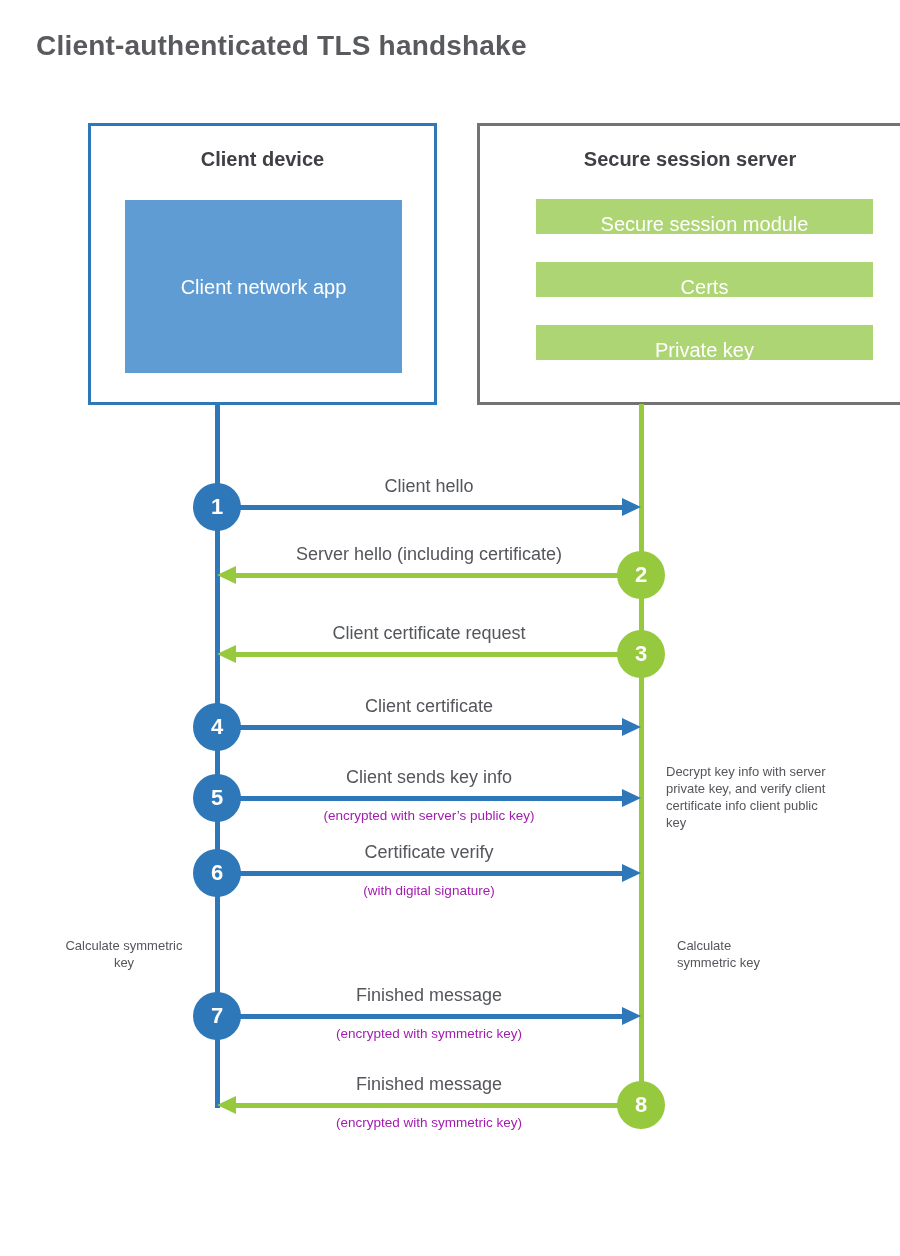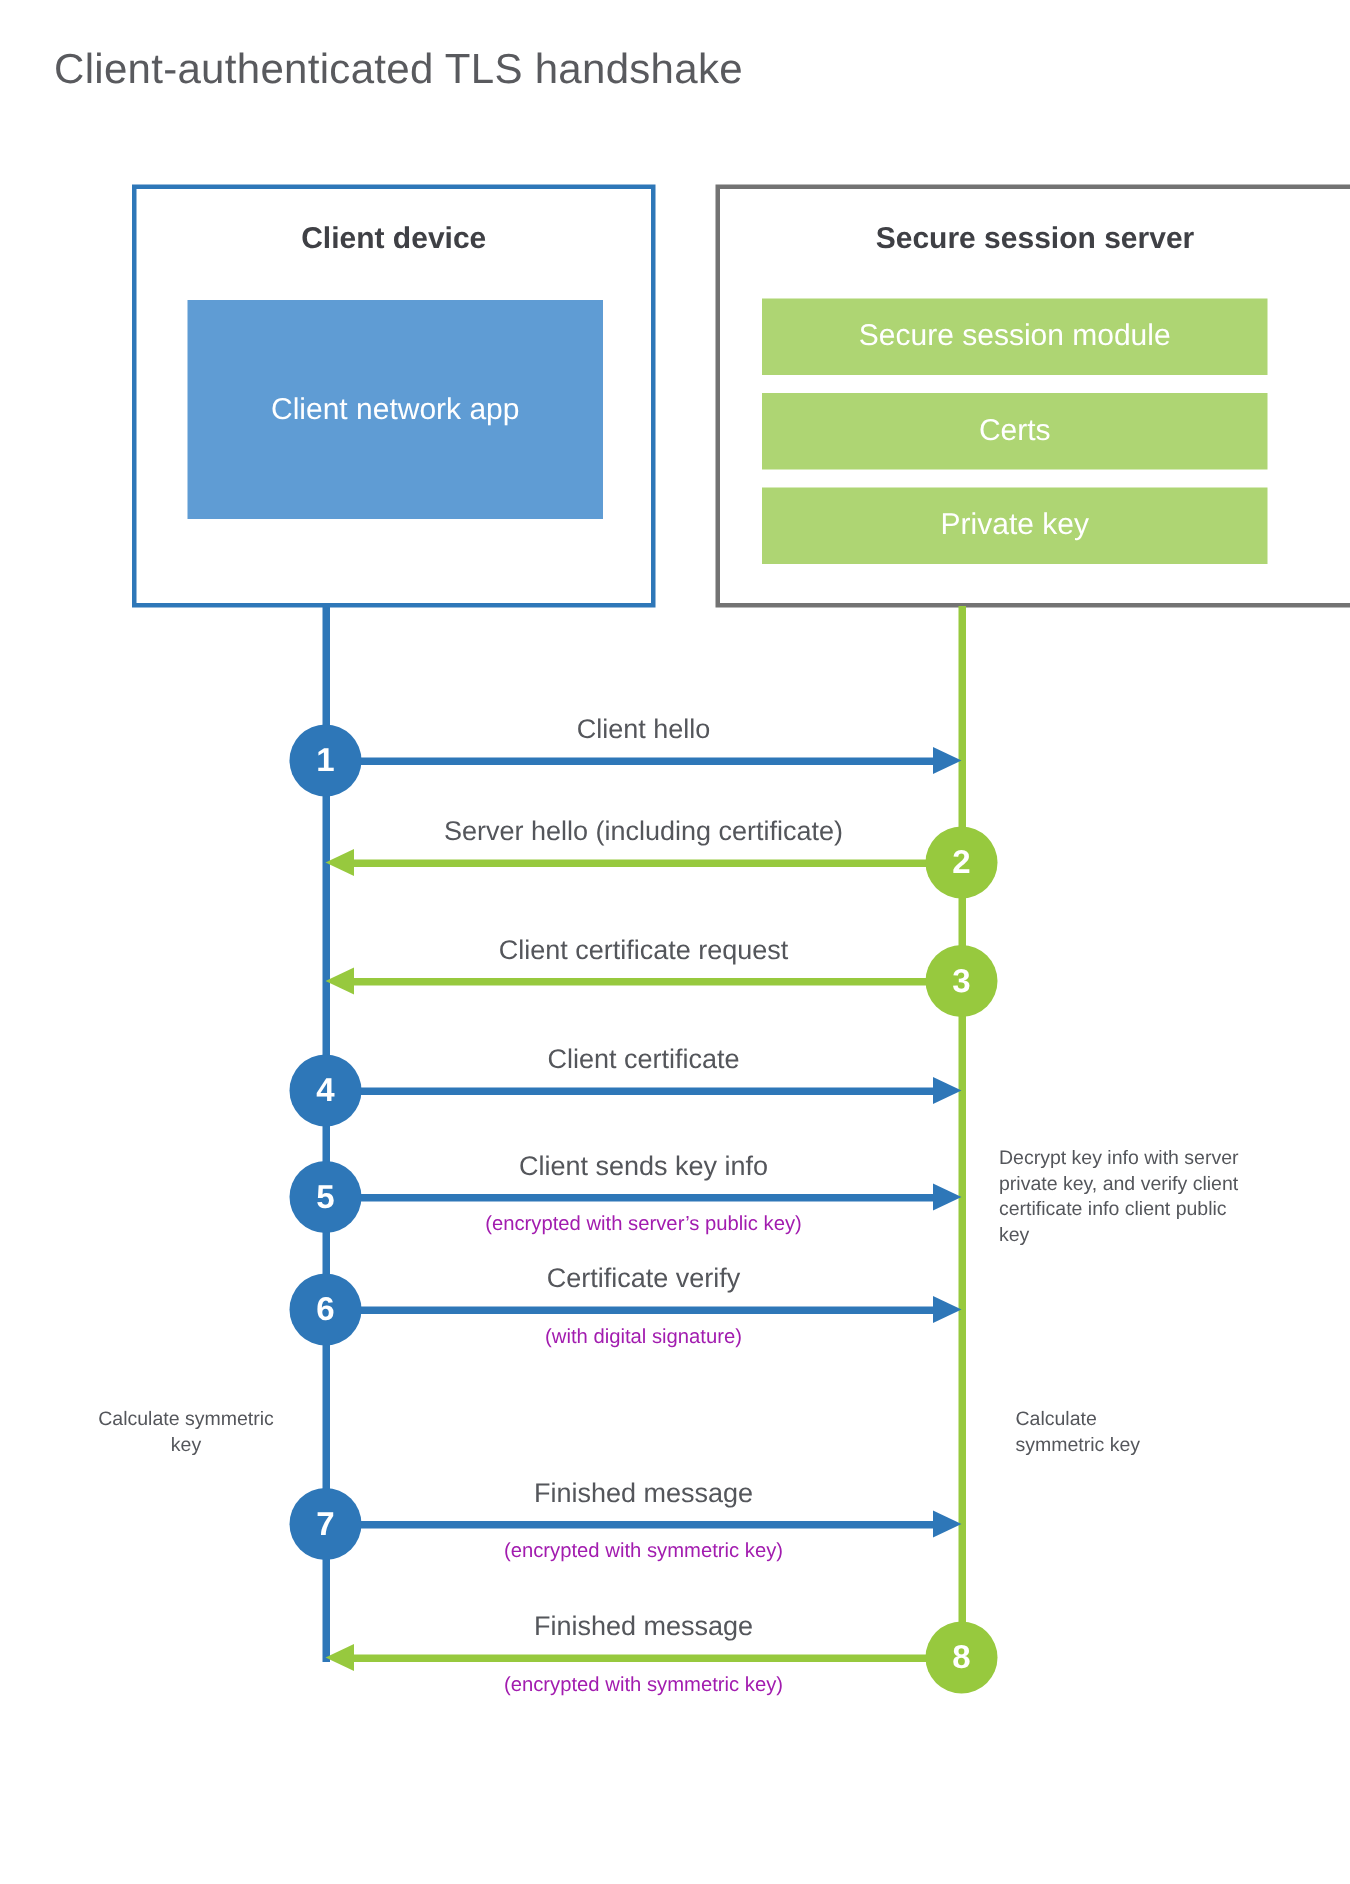--- a/index.html
+++ b/index.html
@@ -1,38 +1,38 @@
 <!DOCTYPE html>
 <html><head>
 <meta charset="utf-8">
 <style>
   html,body{margin:0;padding:0;background:#ffffff;}
   .canvas{
     position:relative;width:900px;height:1256px;background:#ffffff;
     font-family:"Liberation Sans","DejaVu Sans",sans-serif;overflow:hidden;
   }
   .page-title{
-    position:absolute;left:36px;top:30px;font-size:28px;font-weight:400;
+    position:absolute;left:36px;top:30px;font-size:28px;font-weight:700;
     color:#595a5e;letter-spacing:0.2px;
   }
   
   .actor-box{position:absolute;box-sizing:border-box;background:#ffffff;margin-left:47px;}
   .client-box{left:41px;top:123px;width:349px;height:282px;border:3px solid #2e77b8;}
   .server-box{left:430px;top:123px;width:426px;height:282px;border:3px solid #737373;}
   .actor-title{
     position:absolute;left:0;right:0;top:22px;text-align:center;
     font-size:20px;font-weight:bold;color:#3f4045;
   }
   .app-box{
-    position:absolute;left:34px;top:74px;width:277px;height:146px;background:#5f9cd4;
+    position:absolute;left:34px;top:74px;width:277px;height:173px;background:#5f9cd4;
     display:flex;align-items:center;justify-content:center;text-align:center;
   }
   .app-box span{color:#ffffff;font-size:20px;max-width:200px;line-height:1.5;}
   .module-bar{
-    position:absolute;left:28px;width:337px;height:51px;background:#aed573;
+    position:absolute;left:56px;width:337px;height:35px;background:#aed573;
     color:#ffffff;font-size:20px;text-align:center;line-height:51px;
   }
   
   .lifeline{position:absolute;width:5px;}
   .lifeline.blue{left:215px;top:404px;height:704px;background:#2e77b8;}
   .lifeline.green{left:639px;top:404px;height:701px;background:#97c93e;}
   
   .circle{
     position:absolute;width:48px;height:48px;border-radius:50%;
     display:flex;align-items:center;justify-content:center;

